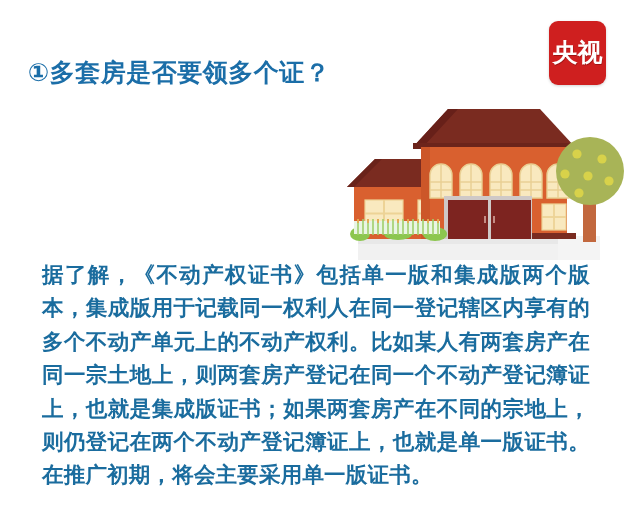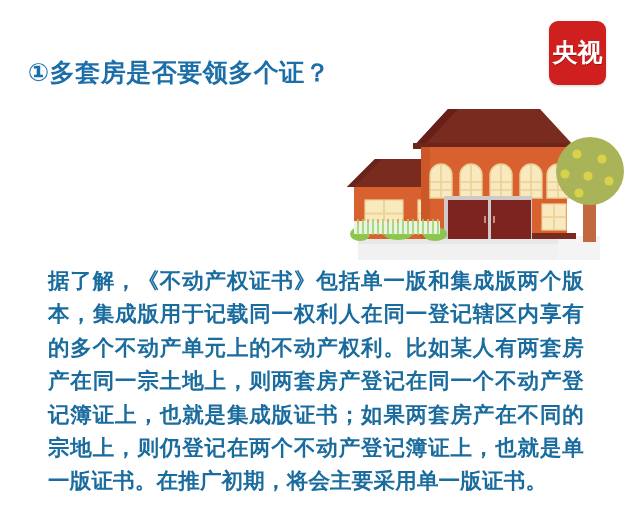--- a/index.html
+++ b/index.html
@@ -74,21 +74,21 @@
     width: 548px;
     color: #1a6c9e;
     font-size: 21.5px;
     line-height: 33.4px;
     font-weight: bold;
     letter-spacing: 0.2px;
     text-align: justify;
     text-justify: inter-character;
     font-family: "DejaVu Sans", "Liberation Sans", sans-serif;
   }
-  #body-copy p { margin: 6px; }
+  #body-copy p { margin: 0; }
 </style>
 </head>
 <body>
 
 <div id="logo-badge">
   <span class="logo-line">央视</span>
 </div>
 
 <div id="headline">①多套房是否要领多个证？</div>
 

